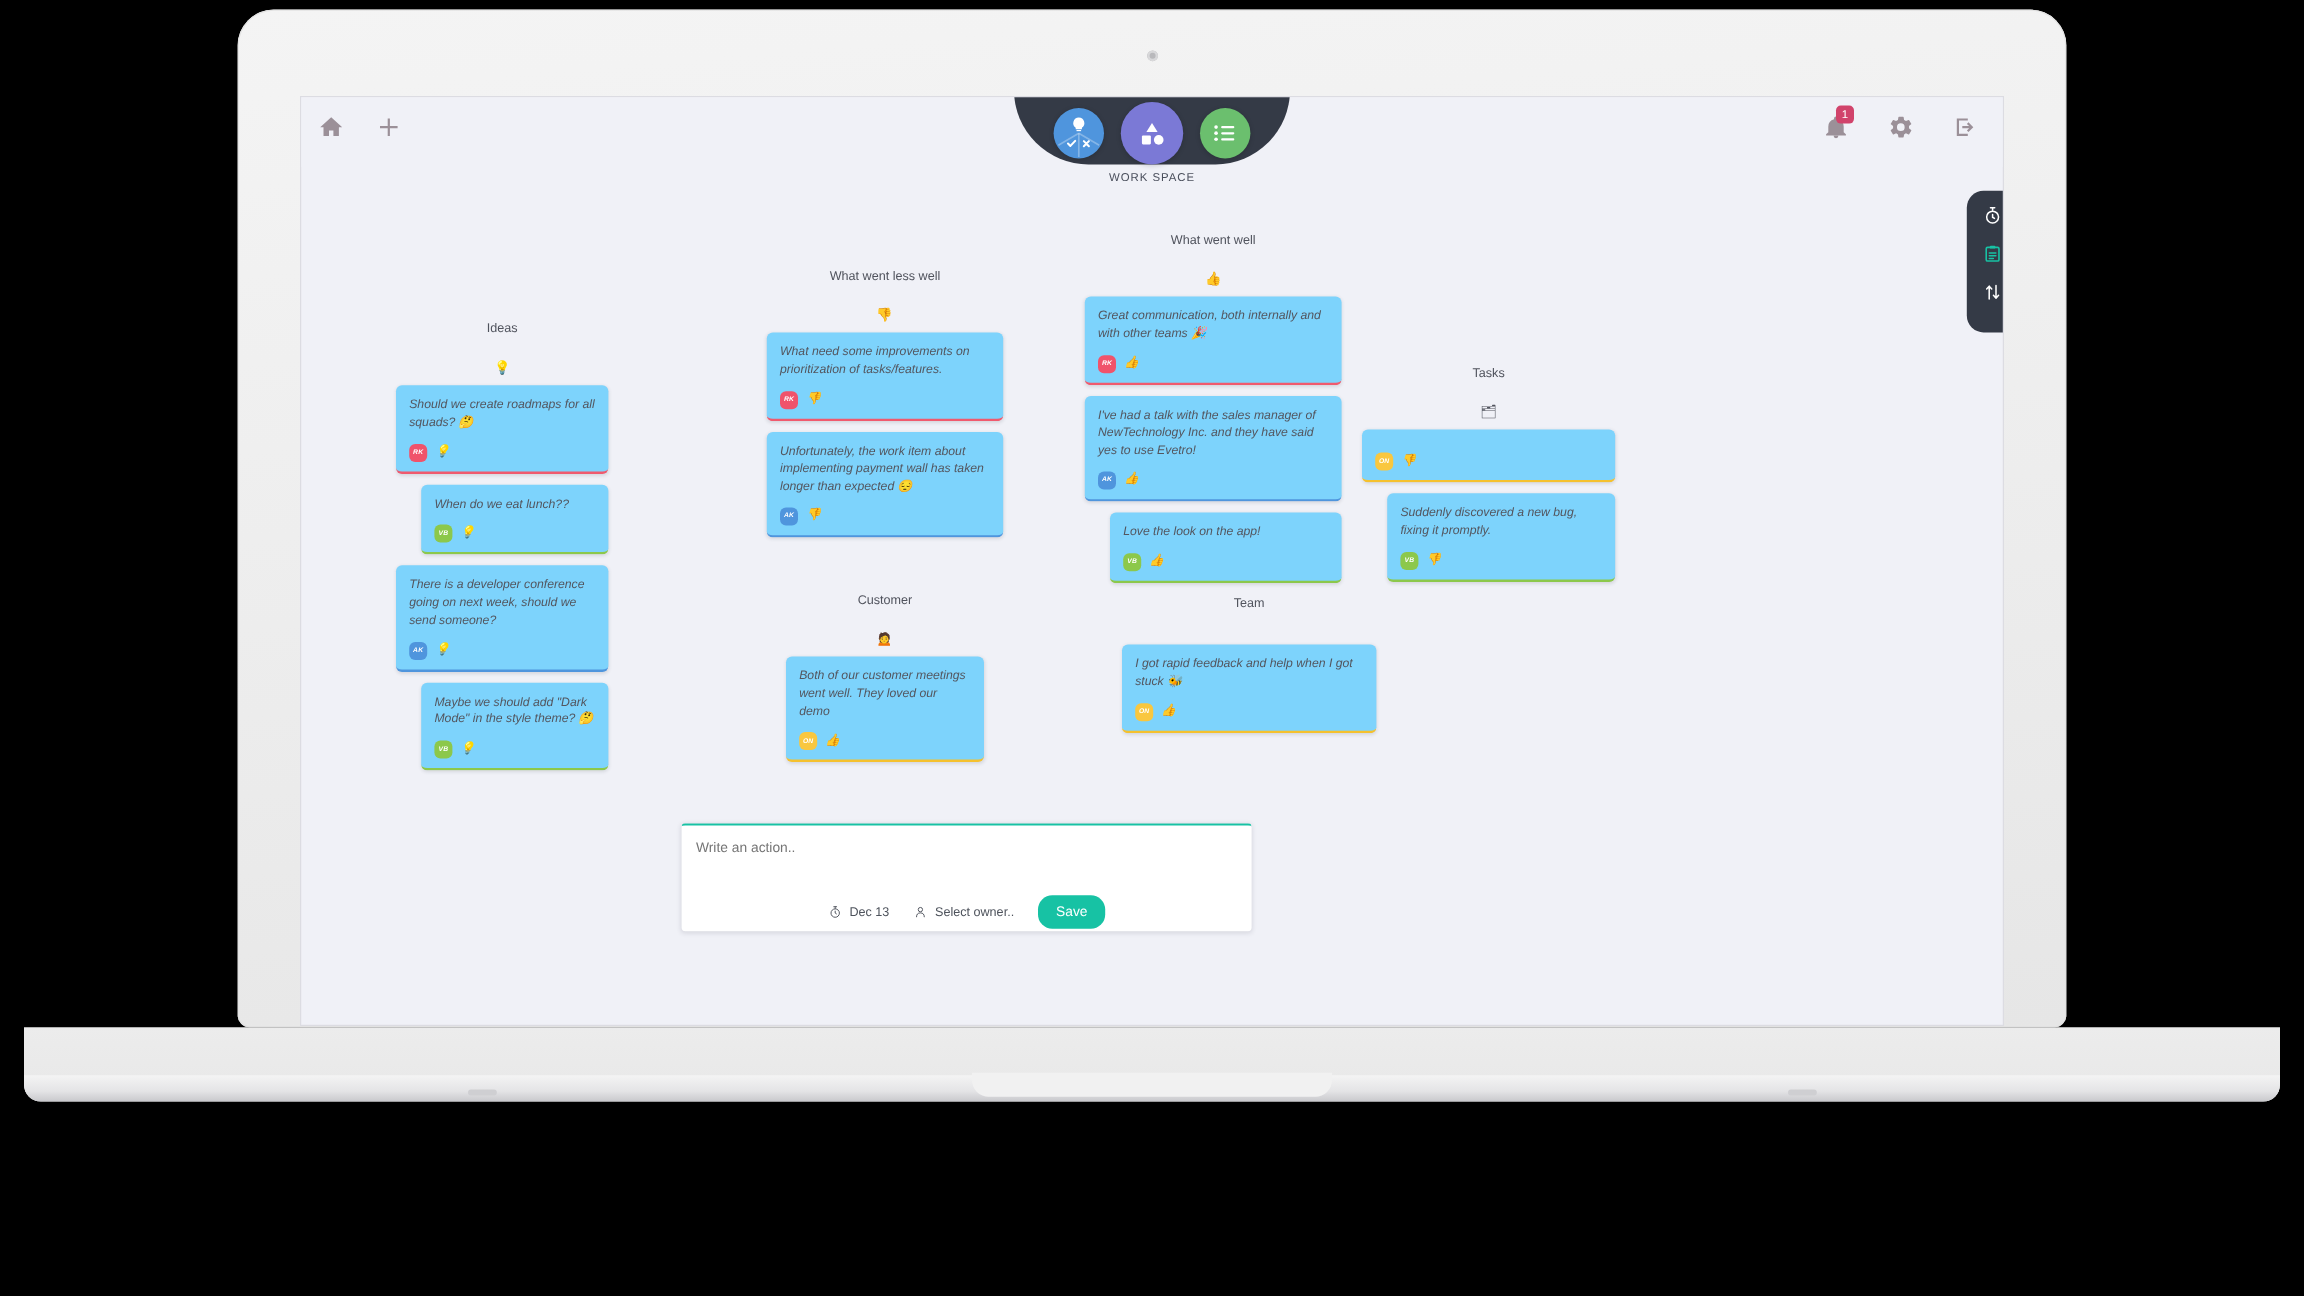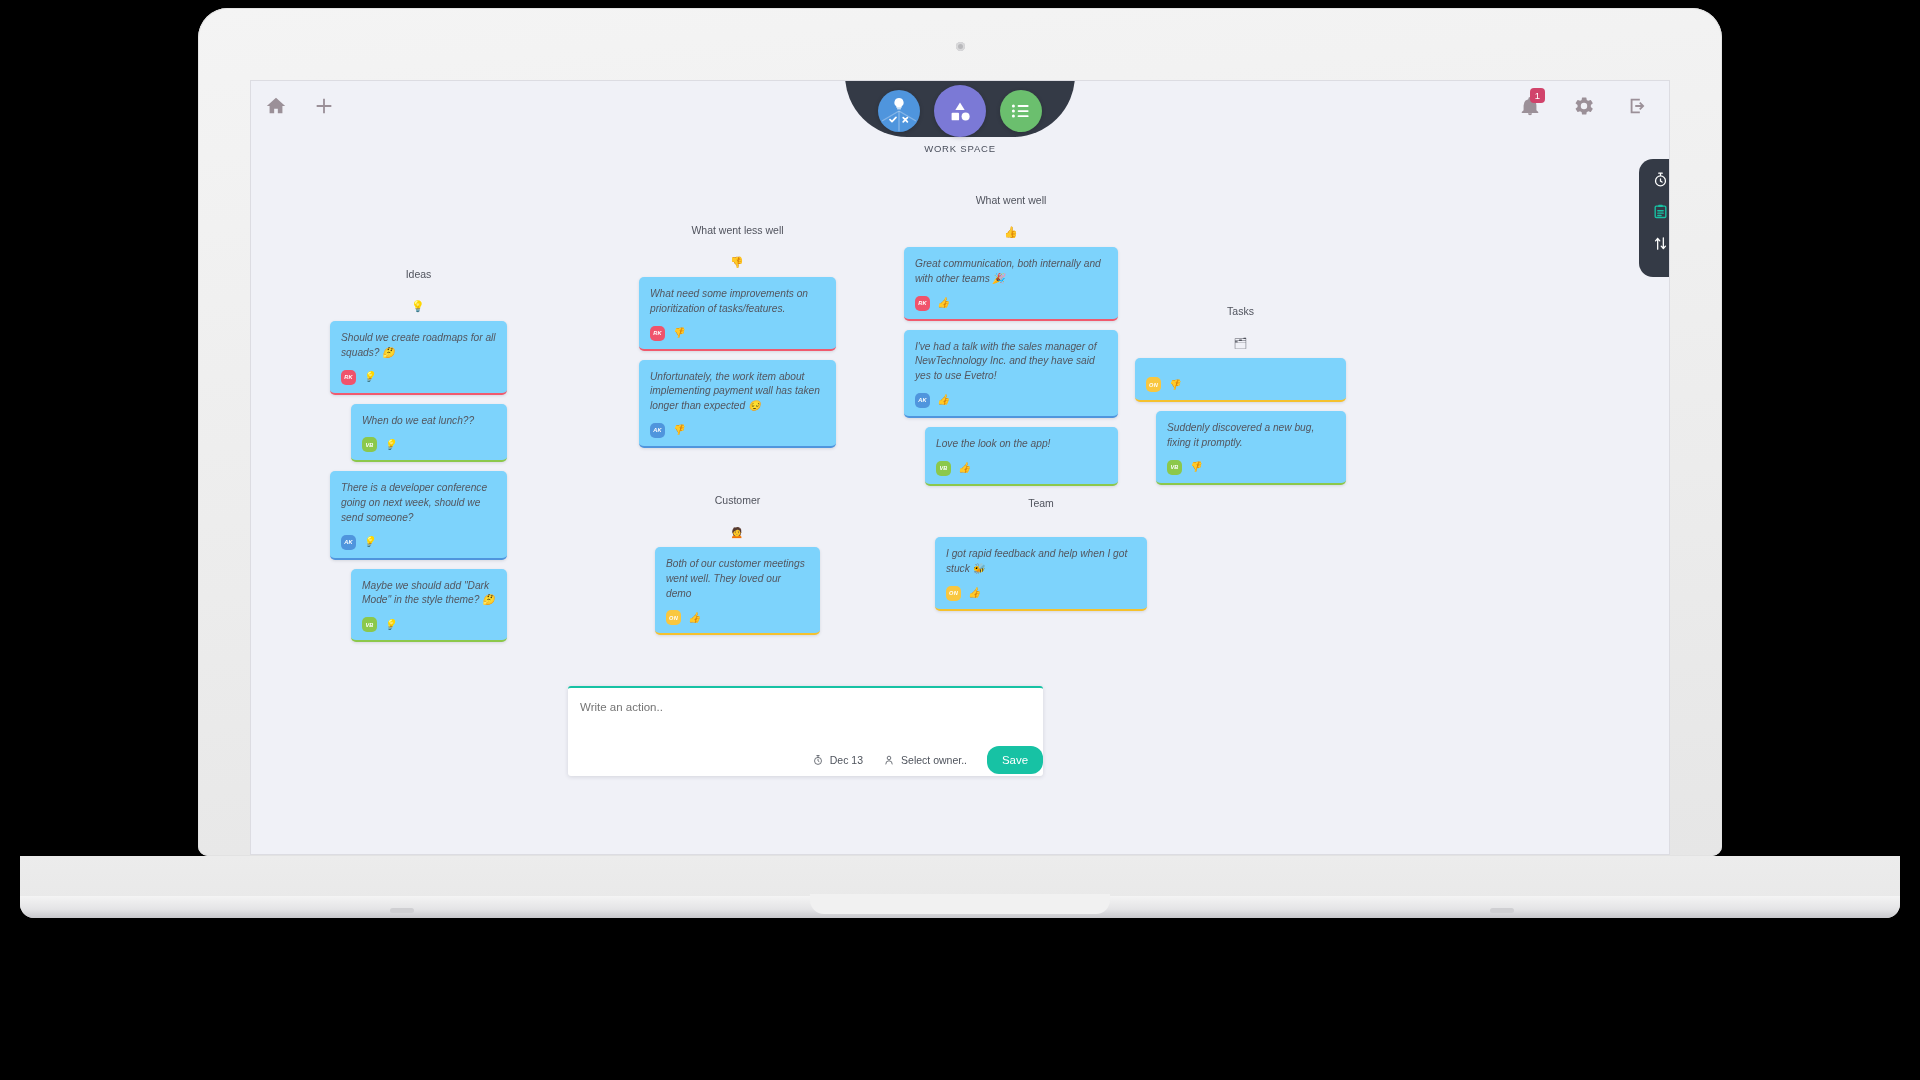--- a/index.html
+++ b/index.html
@@ -155,21 +155,21 @@
     border-radius: 3px;
     box-shadow: 0 1px 4px rgba(40,44,63,.14);
   }
   .composer-input {
     position: absolute; left: 12px; top: 13px; right: 12px;
     font-size: 11.5px; color: #9ba0a8; border: none; outline: none;
     background: transparent; font-family: "Liberation Sans", sans-serif;
   }
   .composer-bar {
     position: absolute; right: 0; bottom: 0; left: 0; height: 32px;
-    display: flex; align-items: center; justify-content: flex-end; gap: 20px;
+    display: flex; align-items: center; justify-content: center; gap: 20px;
   }
   .composer-chip {
     display: flex; align-items: center; gap: 6px;
     font-size: 10.5px; color: #4e535c; cursor: pointer;
   }
   .composer-chip svg { width: 12px; height: 12px; fill: none; stroke: #4e535c; stroke-width: 1.6; }
   .save-btn {
     background: #17c2a4; color: #fff; border: none;
     width: 56px; height: 28px; border-radius: 12px;
     font-size: 11.5px; cursor: pointer;

